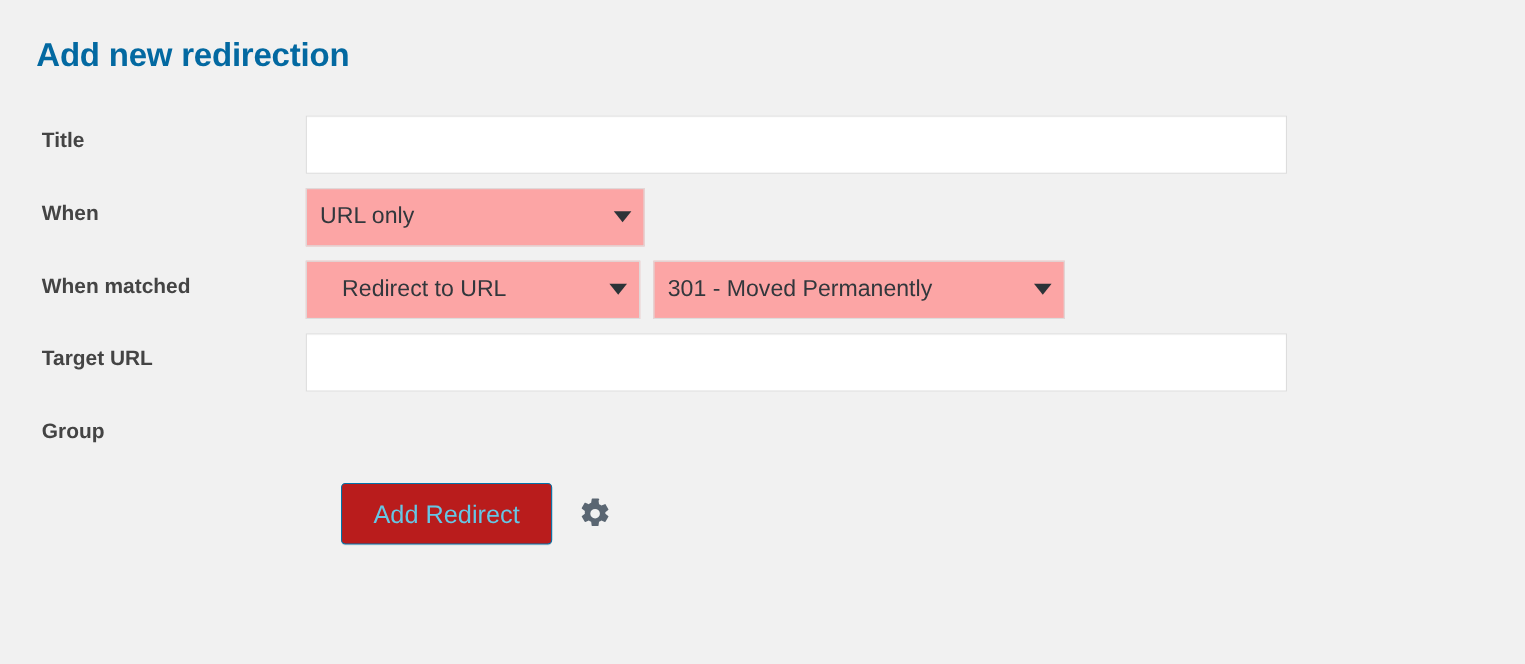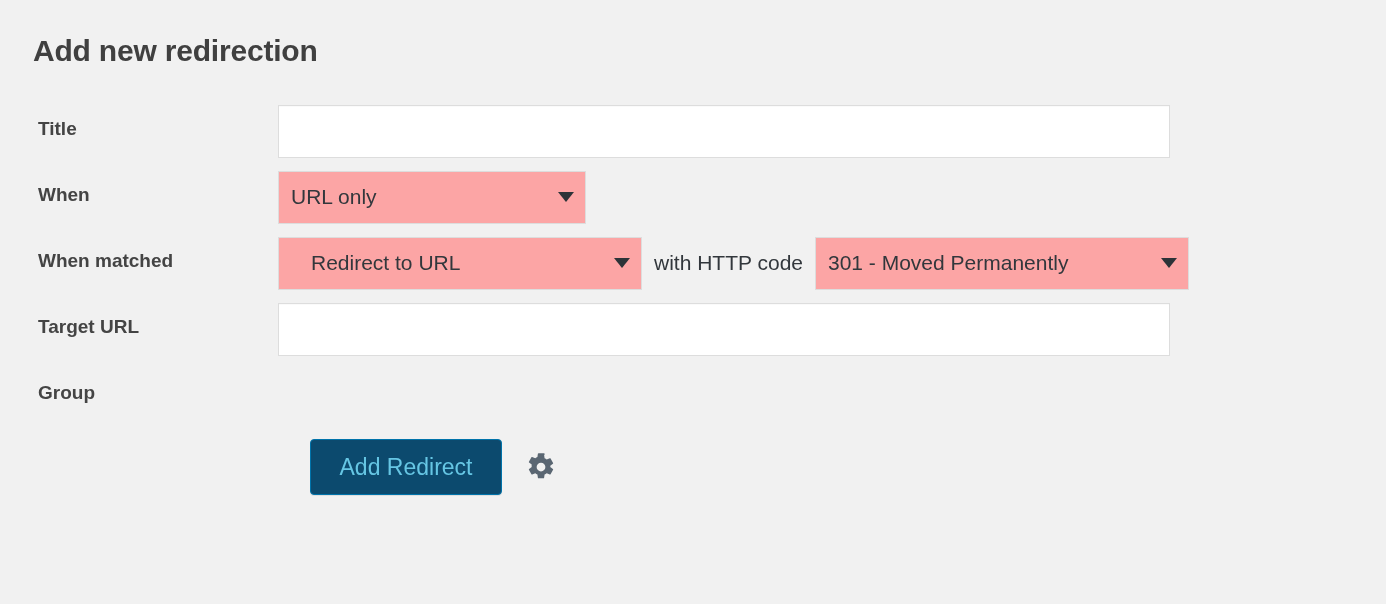--- a/index.html
+++ b/index.html
@@ -21,21 +21,21 @@
     height: 604px;
     box-sizing: border-box;
   }
 
   .page-title {
     position: absolute;
     left: 33px;
     top: 33px;
     font-size: 30px;
     font-weight: 600;
-    color: #404040;
+    color: #0369a1;
     letter-spacing: -0.2px;
     line-height: 1.2;
   }
 
   .form {
     position: absolute;
     left: 0;
     top: 104px;
     width: 1386px;
   }
@@ -99,21 +99,21 @@
     right: 11px;
     top: 50%;
     transform: translateY(-50%);
     width: 0;
     height: 0;
     border-left: 8px solid transparent;
     border-right: 8px solid transparent;
     border-top: 10px solid #2c3338;
   }
   .select.match { width: 308px; }
-  .select.when { width: 364px; padding-left: 32px; }
+  .select.when { width: 304px; padding-left: 32px; }
   .select.httpcode { width: 374px; }
   .select.group { width: 268px; }
 
   .inline-text {
     font-size: 21px;
     color: #32373c;
     white-space: nowrap;
   }
   .gap-left-12 { margin-left: 12px; }
   .gap-left-14 { margin-left: 14px; }
@@ -152,21 +152,21 @@
     display: flex;
     align-items: center;
     padding-left: 310px;
     height: 66px;
   }
 
   .btn-primary {
     box-sizing: border-box;
     height: 56px;
     min-width: 192px;
-    background: #0c4a6e;
+    background: #b91c1c;
     border: 1px solid #0073aa;
     border-radius: 4px;
     color: #66c6e4;
     font-family: "Liberation Sans", sans-serif;
     font-size: 23px;
     padding: 0 26px;
     cursor: default;
     display: flex;
     align-items: center;
     justify-content: center;
@@ -210,21 +210,20 @@
       </div>
     </div>
 
     <div class="form-row">
       <div class="row-label">When matched</div>
       <div class="row-controls">
         <div class="select when">
           <span>Redirect to URL</span>
           <span class="sel-arrow"></span>
         </div>
-        <span class="inline-text gap-left-12">with HTTP code</span>
         <div class="select httpcode gap-left-12">
           <span>301 - Moved Permanently</span>
           <span class="sel-arrow"></span>
         </div>
       </div>
     </div>
 
     <div class="form-row">
       <div class="row-label">Target URL</div>
       <div class="row-controls">

